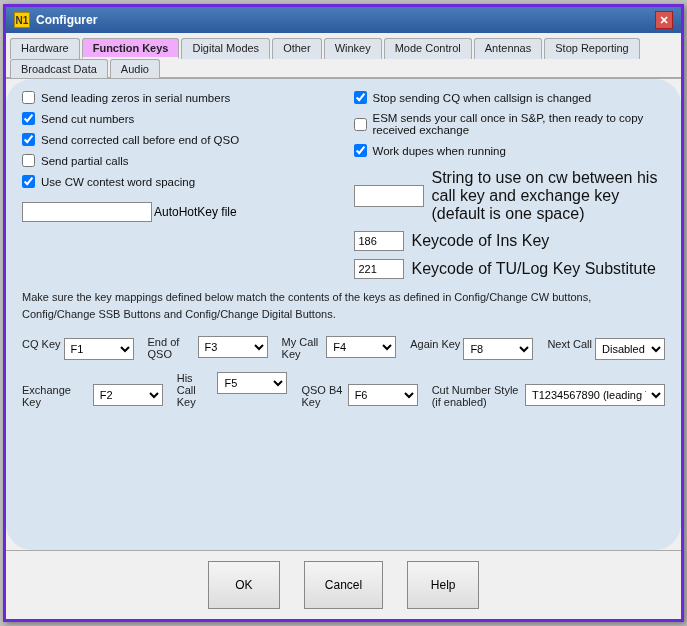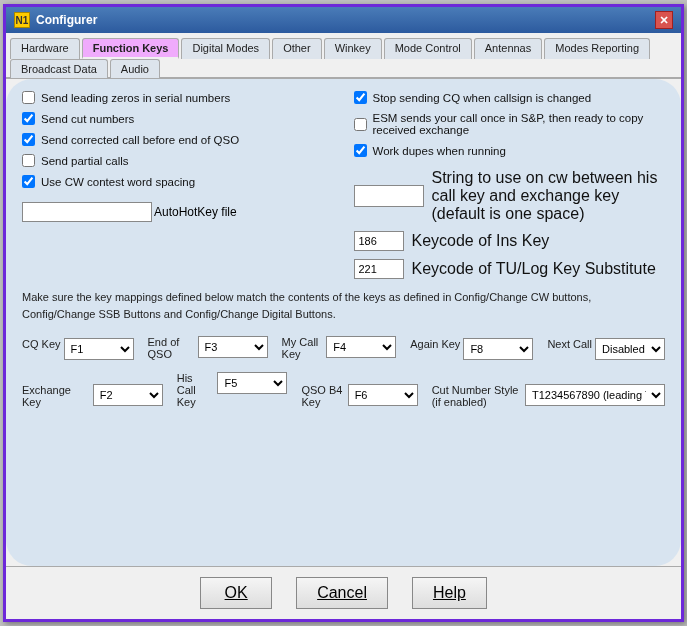--- a/index.html
+++ b/index.html
@@ -201,27 +201,26 @@
     .bottom-bar {
       background: #f0f0f0;
       border-top: 1px solid #aaa;
       padding: 10px;
       display: flex;
       justify-content: center;
       gap: 24px;
       flex-shrink: 0;
     }
     .btn {
-      padding: 6px 20px;
+      padding: 16px 20px;
       border: 1px solid #888;
       background: linear-gradient(to bottom, #f5f5f5, #ddd);
-      font-size: 16px;
+      font-size: 12px;
       cursor: pointer;
       min-width: 72px;
-      text-decoration: underline;
     }
     .key-row-2 {
       display: grid;
       grid-template-columns: repeat(5, auto);
       gap: 8px 14px;
       align-items: end;
       margin-top: 4px;
     }
   </style>
 </head>
@@ -238,21 +237,21 @@
   </div>
 
   <div class="tab-bar">
     <div class="tab">Hardware</div>
     <div class="tab active">Function Keys</div>
     <div class="tab">Digital Modes</div>
     <div class="tab">Other</div>
     <div class="tab">Winkey</div>
     <div class="tab">Mode Control</div>
     <div class="tab">Antennas</div>
-    <div class="tab">Modes Reporting</div>
+    <div class="tab">Stop Reporting</div>
     <div class="tab">Broadcast Data</div>
     <div class="tab">Audio</div>
   </div>
 
   <div class="content">
     <div class="two-col">
 
       <div class="left-col">
         <div class="checkbox-row">
           <input type="checkbox" id="slz" style="">

